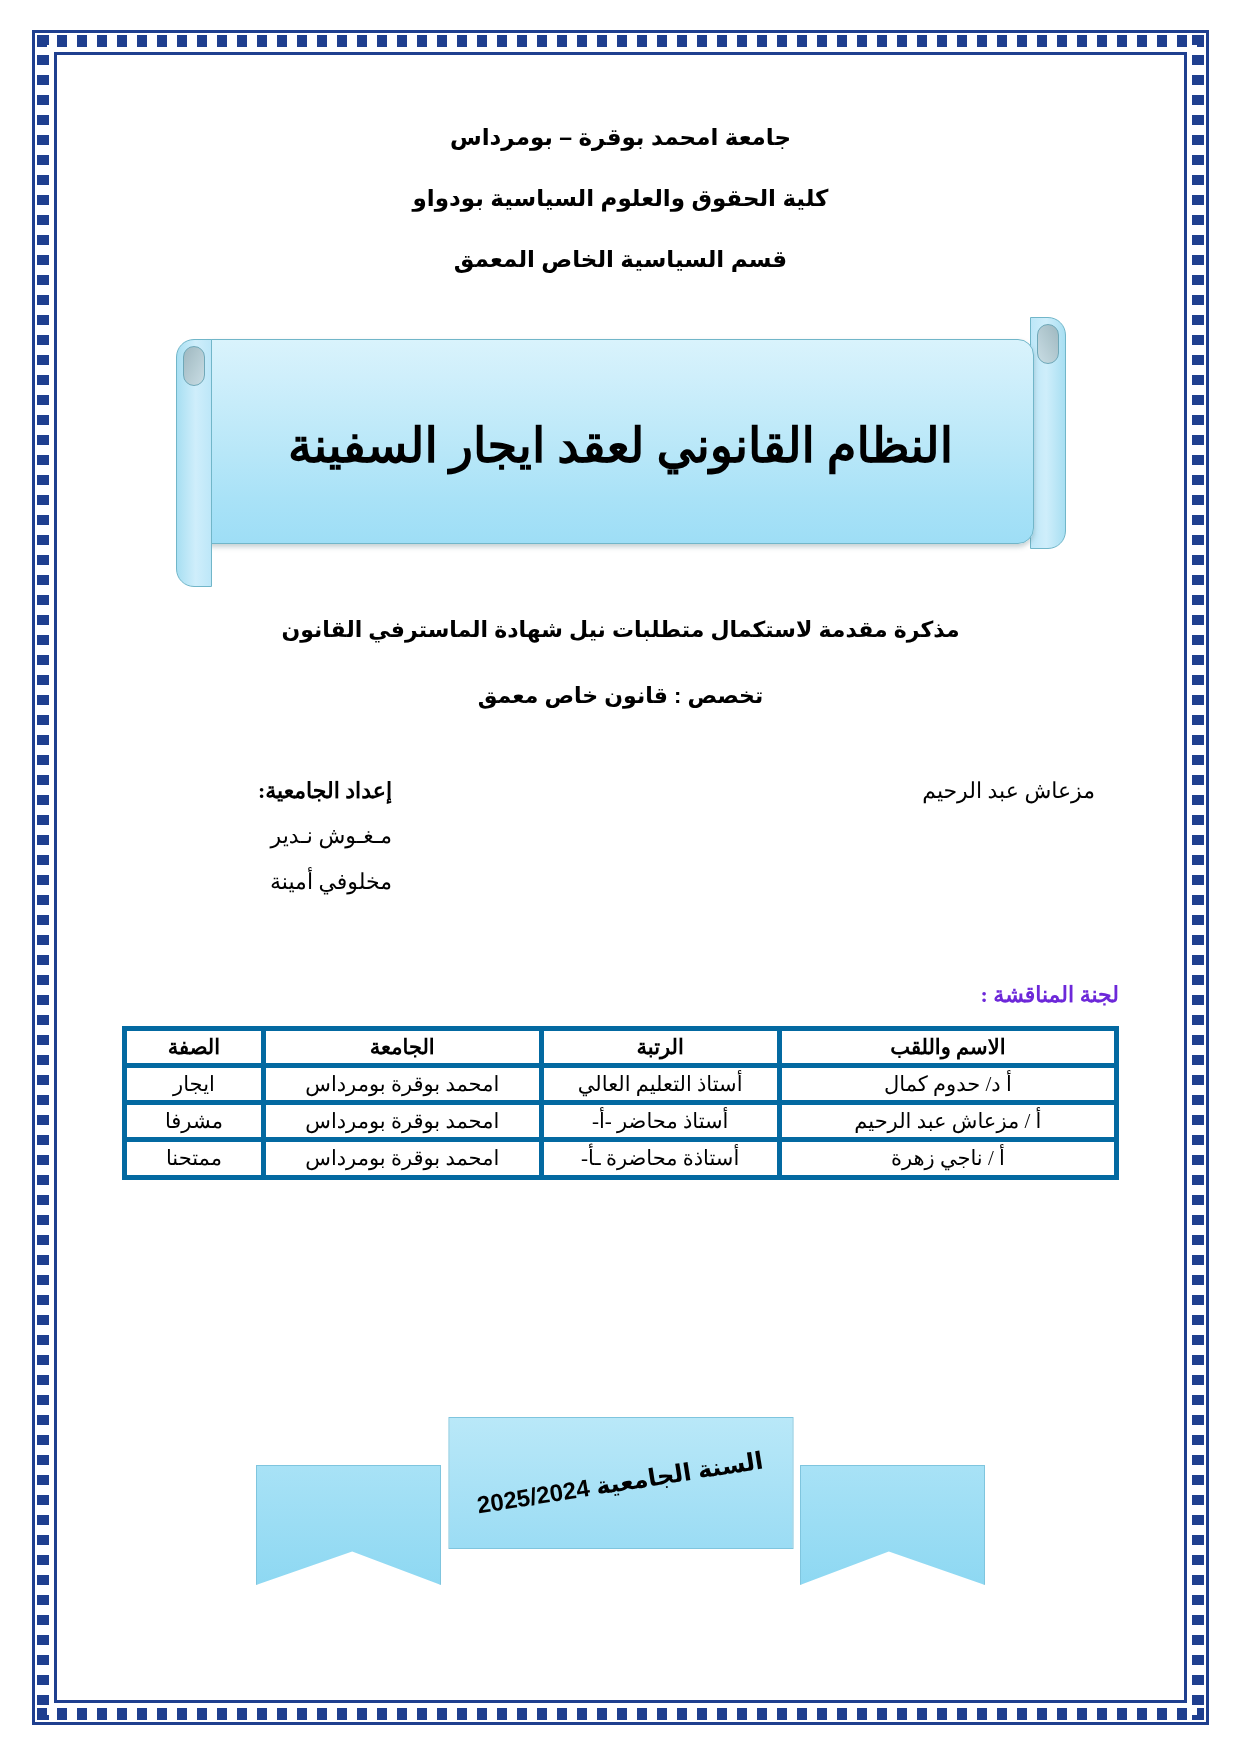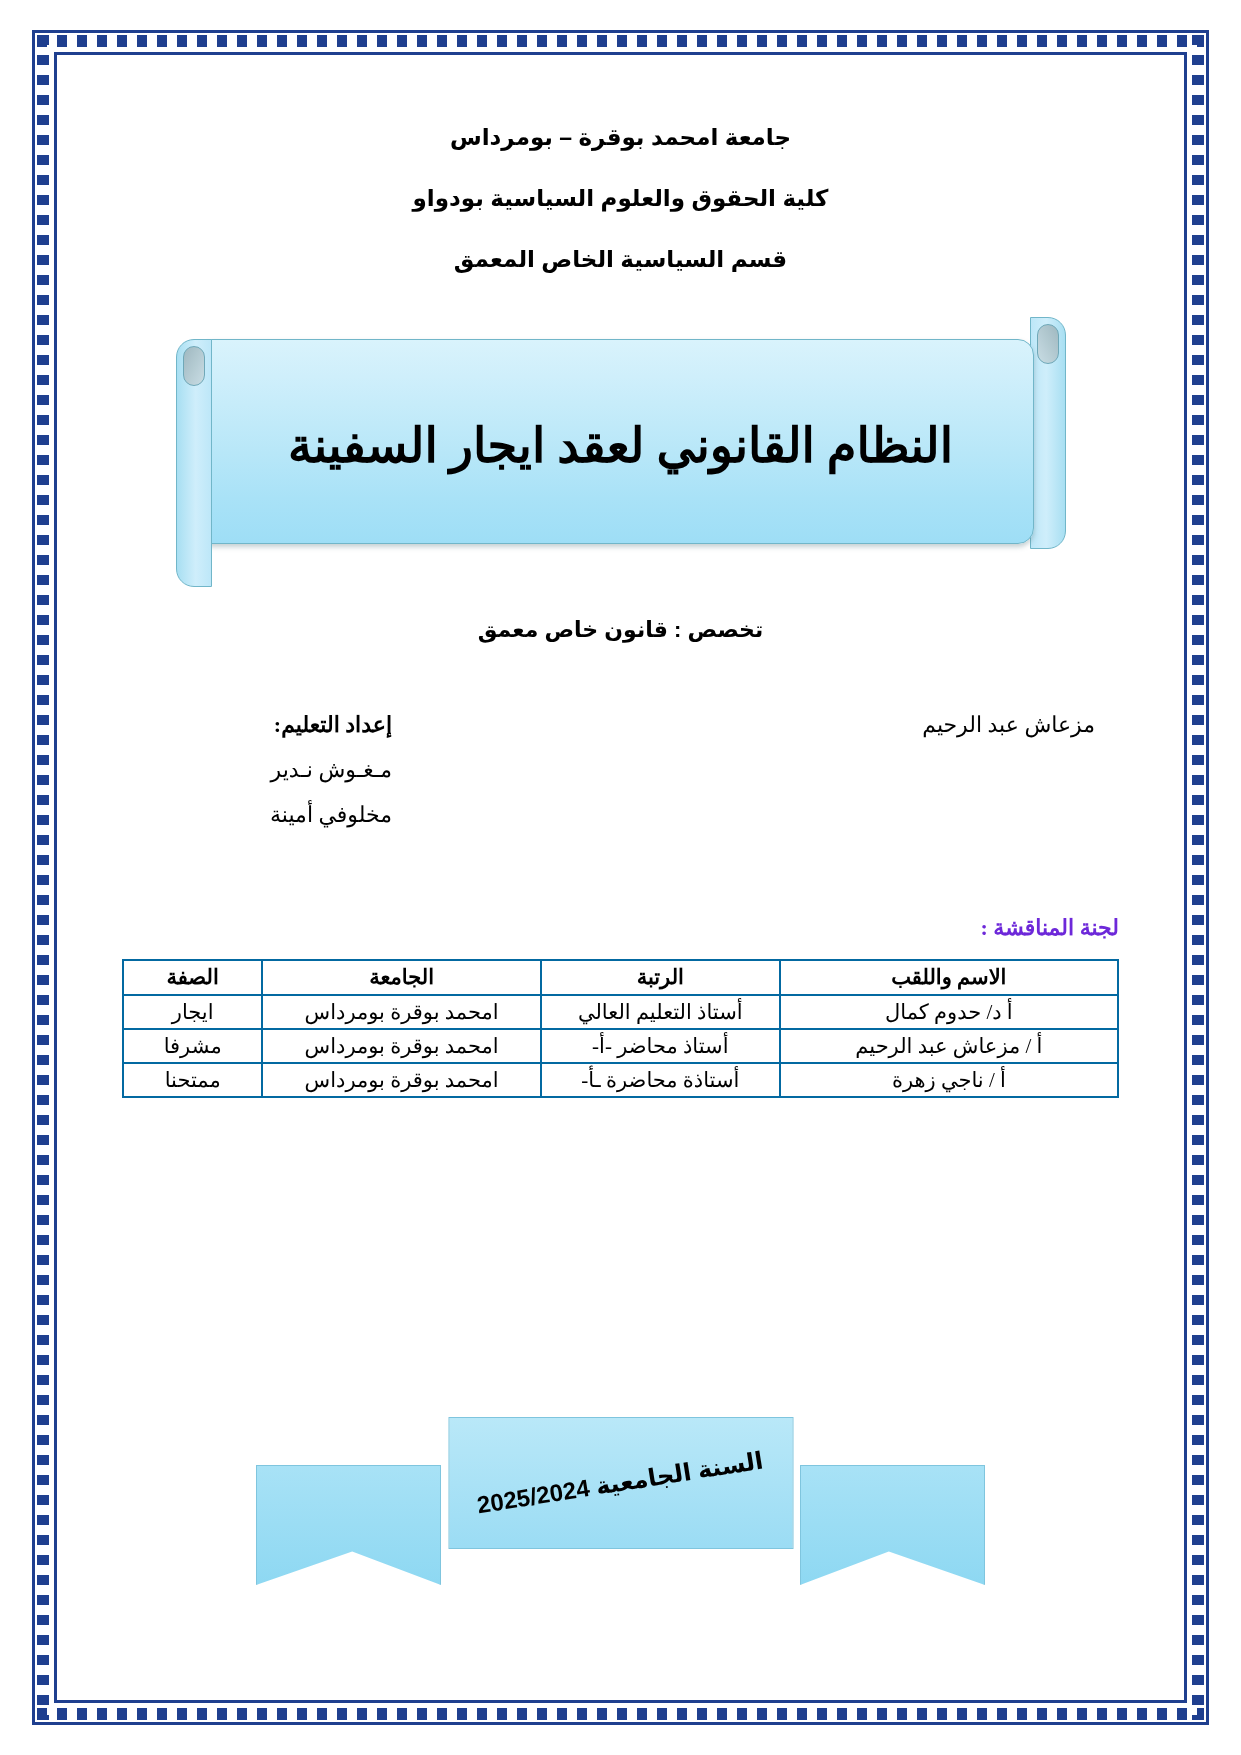--- a/index.html
+++ b/index.html
@@ -255,21 +255,21 @@
     margin-top: 18px;
     width: 100%;
     border-collapse: collapse;
     direction: rtl;
     font-family: "Liberation Serif", "DejaVu Serif", serif;
     font-size: 21px;
     color: #000000;
   }
   table.jury th,
   table.jury td {
-    border: 2px solid #0369a1;
+    border: 5px solid #0369a1;
     padding: 3px 9px;
     line-height: 1.25;
     white-space: nowrap;
   }
   table.jury th {
     font-weight: bold;
     text-align: center;
   }
   table.jury th.col-name,
   table.jury td.col-name { text-align: center; width: 34%; }
@@ -350,31 +350,32 @@
       <div class="curl-right-knob"></div>
     </div>
     <div class="banner-body"></div>
     <div class="curl-left">
       <div class="curl-left-knob"></div>
     </div>
     <div class="banner-title">النظام القانوني لعقد ايجار السفينة</div>
   </div>
 
   <div class="subtitle-block">
+    <div class="subtitle-line">مذكرة مقدمة لاستكمال  متطلبات نيل شهادة الماسترفي القانون</div>
     <div class="subtitle-line">تخصص : قانون خاص معمق</div>
   </div>
 
   <div class="people-row">
 
     <div class="people-col supervisor">
       <div class="people-name sup-name">مزعاش عبد الرحيم</div>
     </div>
 
     <div class="people-col students">
-      <div class="people-heading">إعداد التعليم:</div>
+      <div class="people-heading">إعداد الجامعية:</div>
       <div class="people-name">مـغـوش نـدير</div>
       <div class="people-name">مخلوفي أمينة</div>
     </div>
 
   </div>
 
   <div class="jury-label">لجنة المناقشة :</div>
 
   <table class="jury">
     <thead>

